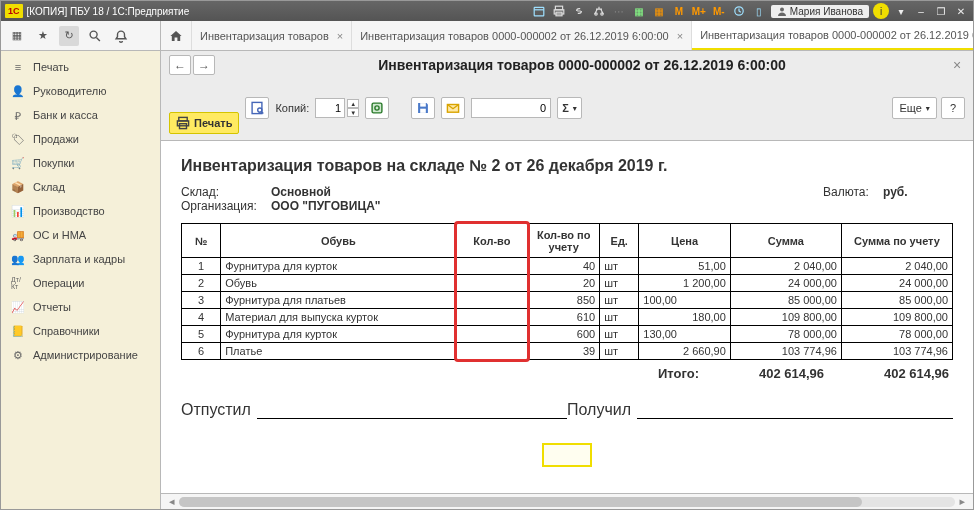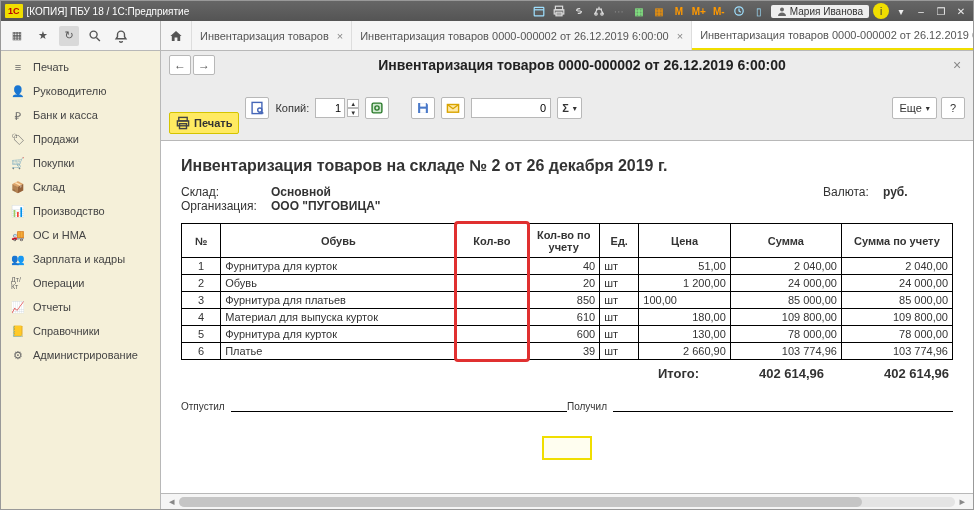--- a/index.html
+++ b/index.html
@@ -137,21 +137,21 @@
   table.data td { height:14px; }
   td.num { text-align:center; width:30px;}
   td.name { width:180px;}
   td.qty { width:55px; text-align:right;}
   td.qtyacc { width:55px; text-align:right;}
   td.unit { width:30px;}
   td.price { width:70px; text-align:right;}
   td.sum { width:85px; text-align:right;}
   td.sumacc { width:85px; text-align:right;}
   .totals { display:flex; justify-content:flex-end; gap:40px; font-weight:bold; font-size:13px; padding:6px 4px 0 0;}
-  .sign-row { display:flex; margin-top:20px; font-size:10px;}
+  .sign-row { display:flex; margin-top:20px; font-size:16px;}
   .sign-cell { flex:1; display:flex; align-items:flex-end; gap:6px;}
   .sign-line { flex:1; border-bottom:1px solid #000; height:1px;}
   .highlight-box {
     position:absolute;
     border:3px solid var(--highlight-red);
     border-radius:4px;
     pointer-events:none;
   }
   .yellow-marker {
     width:50px; height:24px;
@@ -470,21 +470,21 @@
                     <td class="price" style="text-align: right;">180,00</td>
                     <td class="sum" style="text-align: right;">109 800,00</td>
                     <td class="sumacc" style="text-align: right;">109 800,00</td>
                   </tr>
                   <tr>
                     <td class="num" style="text-align: center;">5</td>
                     <td class="name" style="text-align: left;">Фурнитура для курток</td>
                     <td class="qty" style="text-align: right;"></td>
                     <td class="qtyacc" style="text-align: right;">600</td>
                     <td class="unit" style="text-align: left;">шт</td>
-                    <td class="price" style="text-align: right;">130,00</td>
+                    <td class="price" style="text-align: left;">130,00</td>
                     <td class="sum" style="text-align: right;">78 000,00</td>
                     <td class="sumacc" style="text-align: right;">78 000,00</td>
                   </tr>
                   <tr>
                     <td class="num" style="text-align: center;">6</td>
                     <td class="name" style="text-align: left;">Платье</td>
                     <td class="qty" style="text-align: right;"></td>
                     <td class="qtyacc" style="text-align: right;">39</td>
                     <td class="unit" style="text-align: left;">шт</td>
                     <td class="price" style="text-align: right;">2 660,90</td>

